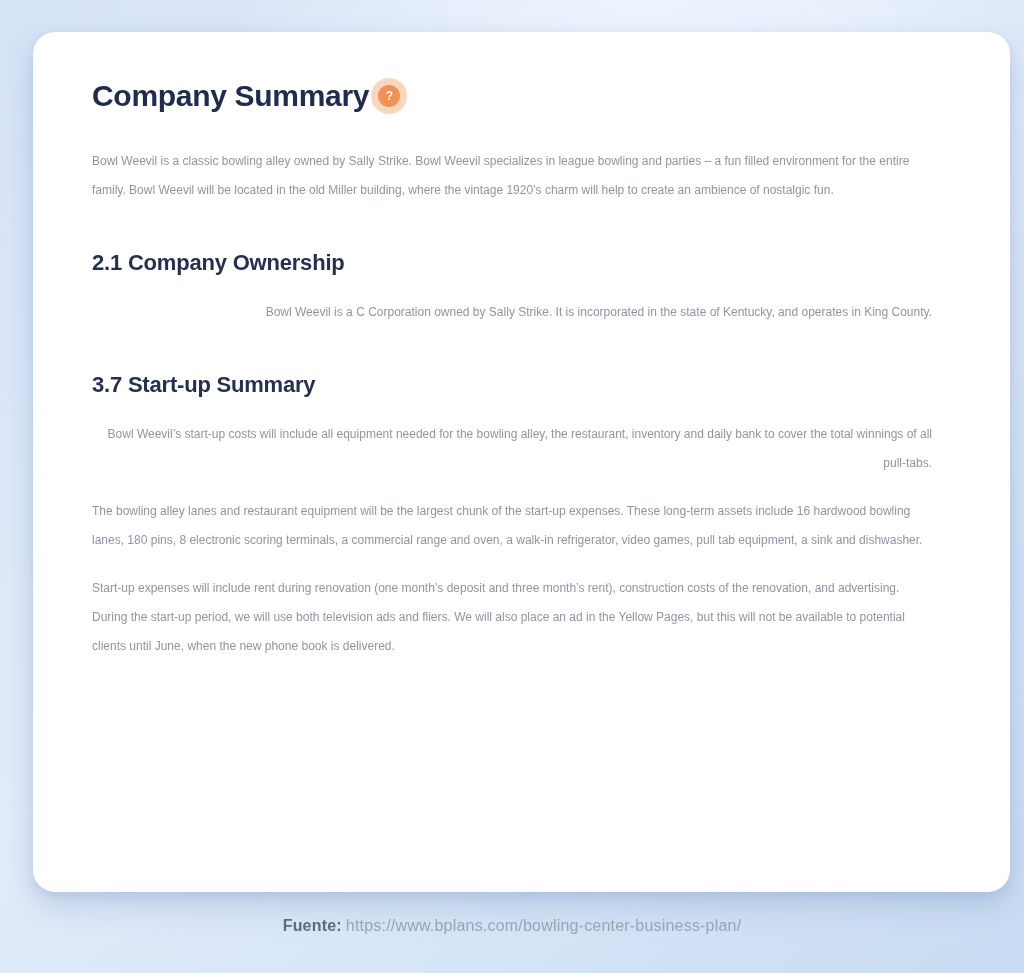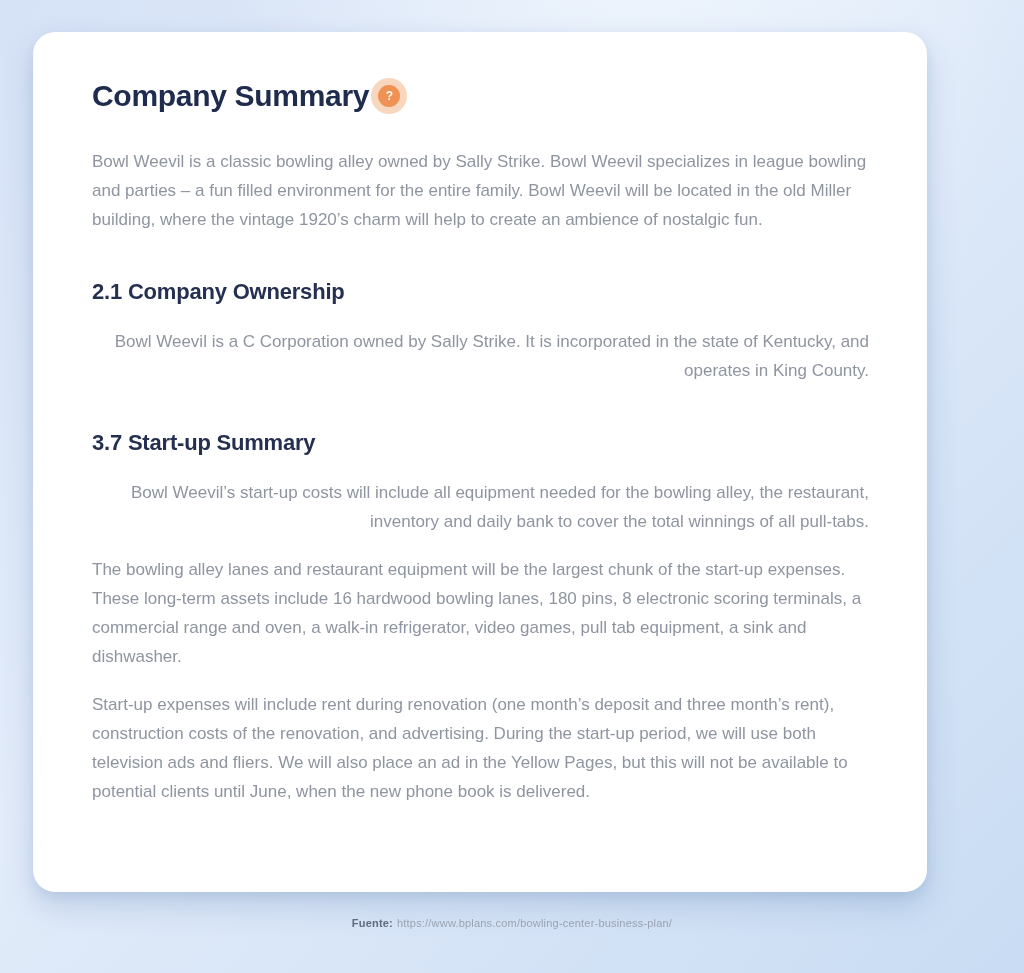--- a/index.html
+++ b/index.html
@@ -9,21 +9,21 @@
     background:
       radial-gradient(ellipse at 62% -12%, rgba(240,246,253,0.9) 0%, rgba(240,246,253,0) 45%),
       linear-gradient(135deg, #d6e2f6 0%, #e2ecfa 42%, #c9dcf3 100%);
   }
   .page {
     width: 1024px;
     height: 973px;
     padding: 32px 33px 0 33px;
   }
   .card {
-    width: 894px;
+    width: 977px;
     min-height: 860px;
     background: #ffffff;
     border-radius: 22px;
     box-shadow: 0 14px 30px rgba(110, 140, 185, 0.30), 0 4px 10px rgba(110, 140, 185, 0.15);
     padding: 46px 58px 56px 59px;
   }
   h1.doc-title {
     font-size: 30px;
     font-weight: 700;
     color: #202c4d;
@@ -51,39 +51,39 @@
     width: 22px;
     height: 22px;
     border-radius: 50%;
     background: #ef9254;
     color: #ffffff;
     font-size: 12px;
     font-weight: 700;
     line-height: 1;
   }
   p.body-text {
-    font-size: 17px;
+    font-size: 12px;
     line-height: 29px;
     color: #8f95a0;
     max-width: 840px;
     margin-top: 19px;
   }
   p.body-text.first { margin-top: 33px; }
   h2.section-heading {
     font-size: 22px;
     font-weight: 700;
     color: #253050;
     letter-spacing: -0.2px;
     margin-top: 45px;
   }
   h2.section-heading + p.body-text { margin-top: 22px; text-align: right; }
   .footer {
     margin-top: 25px;
     text-align: center;
-    font-size: 11px;
+    font-size: 16px;
     color: #9aa3b2;
     letter-spacing: 0.2px;
   }
   .footer .label {
     font-weight: 700;
     color: #5f6b7d;
     margin-right: 4px;
   }
 </style>
 </head>

